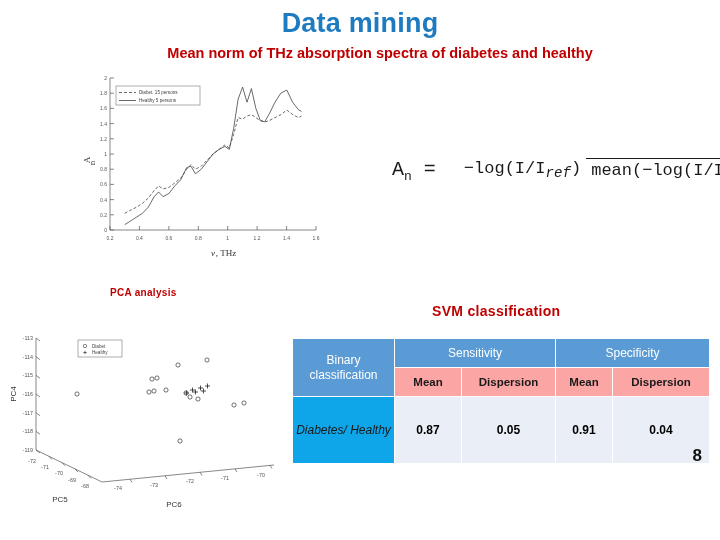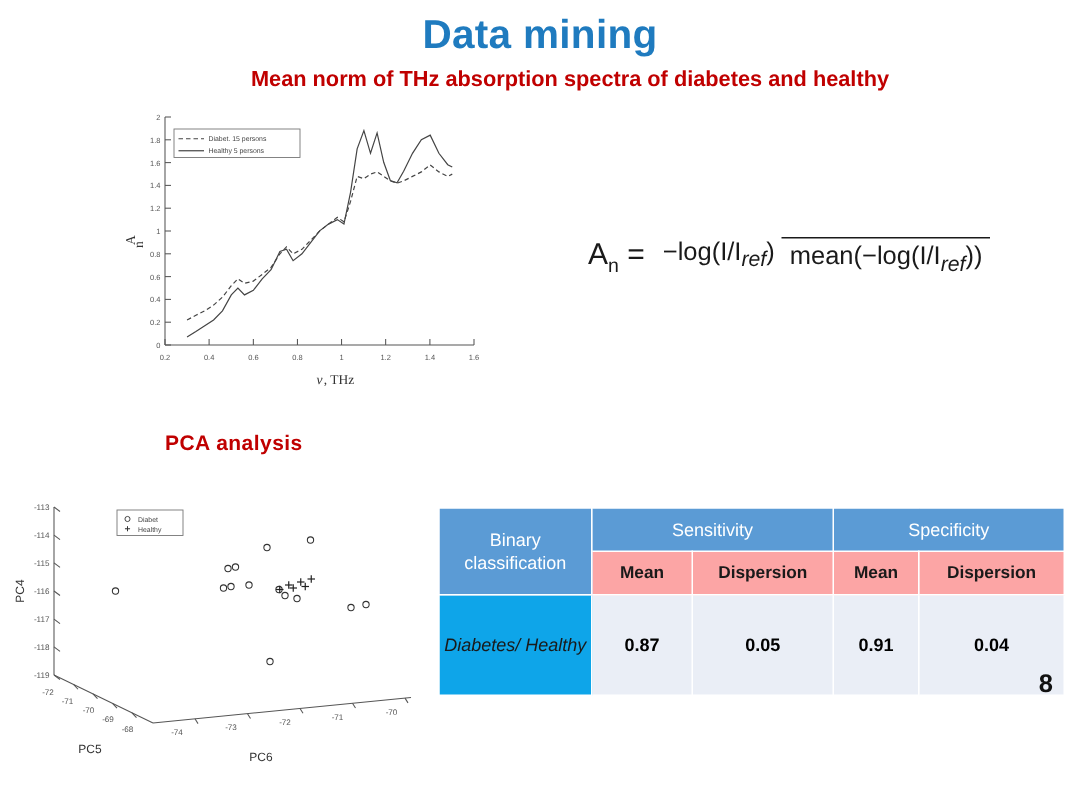--- a/index.html
+++ b/index.html
@@ -41,21 +41,21 @@
     font-size: 14.5px;
     font-weight: bold;
     color: #c00000;
     padding-left: 20px;
   }
 
   .label-pca {
     position: absolute;
     left: 85px;
     top: 287px;
-    font-size: 14px;
+    font-size: 10px;
     font-weight: bold;
     color: #c00000;
     letter-spacing: 0.3px;
     padding-left: 25px;
   }
   .label-svm {
     position: absolute;
     left: 432px;
     top: 303px;
     font-size: 14px;
@@ -81,21 +81,22 @@
     top: 140px;
     width: 250px;
     height: 62px;
     color: #1a1a1a;
   }
   .formula-row {
     display: flex;
     align-items: center;
     justify-content: space-between;
     height: 62px;
-    font-family: Liberation Sans, sans-serif;
+    font-family: Liberation Mono, monospace;
+    gap: 16px;
   }
   .formula-lhs {
     font-size: 20px;
     margin-right: 7px;
     white-space: nowrap;
   }
   .formula-lhs sub { font-size: 13px; }
   .formula-frac {
     display: inline-flex;
     flex-direction: row;
@@ -403,20 +404,21 @@
             <line x1="201.5" y1="66.5" x2="201.5" y2="71.5"></line>
         </g>
         <g>
           <line x1="203" y1="64" x2="208" y2="64"></line>
             <line x1="205.5" y1="61.5" x2="205.5" y2="66.5"></line>
         </g>
       </g>
     </svg>
   </div>
 
+  <div class="label-svm">SVM classification</div>
 
   <table class="results-table">
     <colgroup>
       <col style="width:102px">
       <col style="width:67px">
       <col style="width:94px">
       <col style="width:57px">
       <col style="width:97px">
     </colgroup>
     <tbody>

